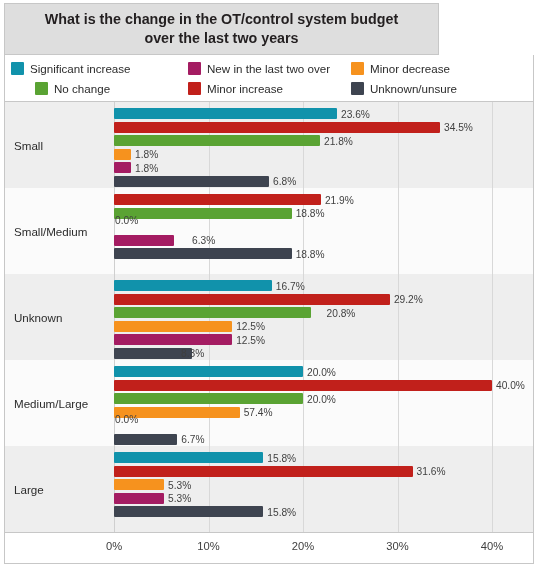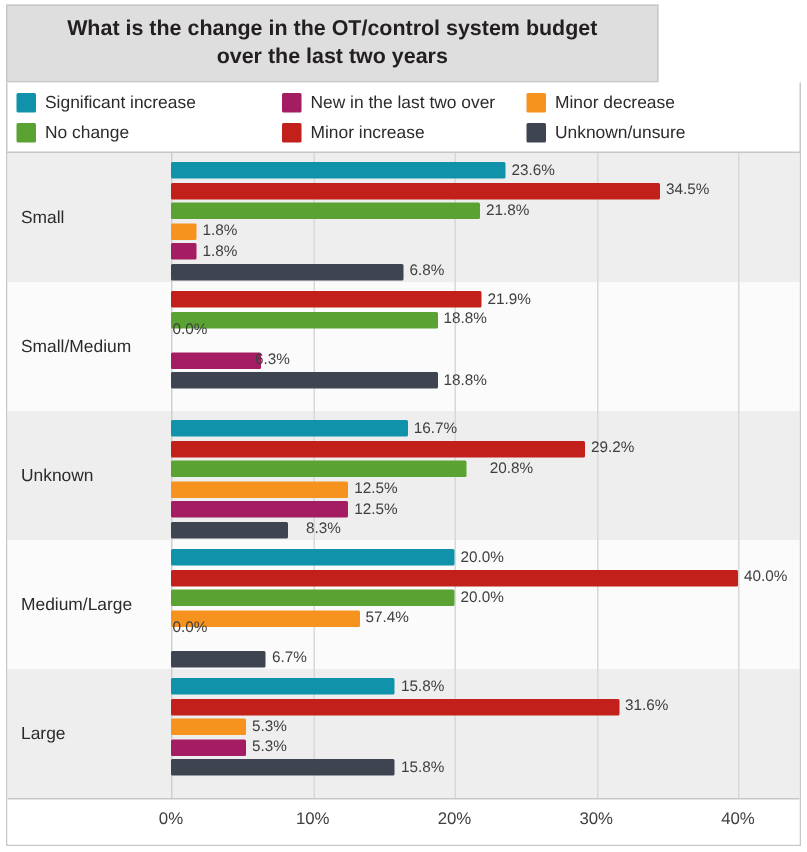--- a/index.html
+++ b/index.html
@@ -190,21 +190,21 @@
       <span>over the last two years</span>
     </div>
   </div>
 
   <div class="legend-band">
     <div class="legend-grid" id="legend-grid">
         <div class="legend-item" style="grid-area: 1 / 1;">
           <span class="legend-swatch" style="background: rgb(17, 146, 171);"></span>
           <span>Significant increase</span>
         </div>
-        <div class="legend-item" style="grid-area: 2 / 1;">
+        <div class="legend-item" style="grid-area: 2 / 1; margin-left: 24px;">
           <span class="legend-swatch" style="background: rgb(90, 163, 51);"></span>
           <span>No change</span>
         </div>
         <div class="legend-item" style="grid-area: 1 / 2;">
           <span class="legend-swatch" style="background: rgb(164, 28, 98);"></span>
           <span>New in the last two over</span>
         </div>
         <div class="legend-item" style="grid-area: 2 / 2;">
           <span class="legend-swatch" style="background: rgb(193, 32, 27);"></span>
           <span>Minor increase</span>
@@ -267,21 +267,21 @@
             </div>
             <div class="bar-row">
               <div class="bar" title="No change: 18.8%" style="width: 177.66px; background: rgb(90, 163, 51);"></div>
               <div class="bar-label" style="left: 181.66px;">18.8%</div>
             </div>
             <div class="bar-row">
               <div class="bar-label" style="left: 1px; top: -1px;">0.0%</div>
             </div>
             <div class="bar-row">
               <div class="bar" title="New in the last two years: 6.3%" style="width: 59.535px; background: rgb(164, 28, 98);"></div>
-              <div class="bar-label" style="left: 46px; padding-left: 10px;">6.3%</div>
+              <div class="bar-label" style="left: 68px; padding-left: 10px;">6.3%</div>
             </div>
             <div class="bar-row">
               <div class="bar" title="Unknown/unsure: 18.8%" style="width: 177.66px; background: rgb(62, 68, 80);"></div>
               <div class="bar-label" style="left: 181.66px;">18.8%</div>
             </div>
           </div>
         </div>
         <div class="group-row shaded">
           <div class="cat-label">Unknown</div>
           <div class="bars">
@@ -300,21 +300,21 @@
             <div class="bar-row">
               <div class="bar" title="Minor decrease: 12.5%" style="width: 118.125px; background: rgb(246, 146, 30);"></div>
               <div class="bar-label" style="left: 122.125px;">12.5%</div>
             </div>
             <div class="bar-row">
               <div class="bar" title="New in the last two years: 12.5%" style="width: 118.125px; background: rgb(164, 28, 98);"></div>
               <div class="bar-label" style="left: 122.125px;">12.5%</div>
             </div>
             <div class="bar-row">
               <div class="bar" title="Unknown/unsure: 8.3%" style="width: 78.435px; background: rgb(62, 68, 80);"></div>
-              <div class="bar-label" style="left: 90px;">8.3%</div>
+              <div class="bar-label" style="left: 67px;">8.3%</div>
             </div>
           </div>
         </div>
         <div class="group-row plain">
           <div class="cat-label">Medium/Large</div>
           <div class="bars">
             <div class="bar-row">
               <div class="bar" title="Significant increase: 20.0%" style="width: 189px; background: rgb(17, 146, 171);"></div>
               <div class="bar-label" style="left: 193px;">20.0%</div>
             </div>

